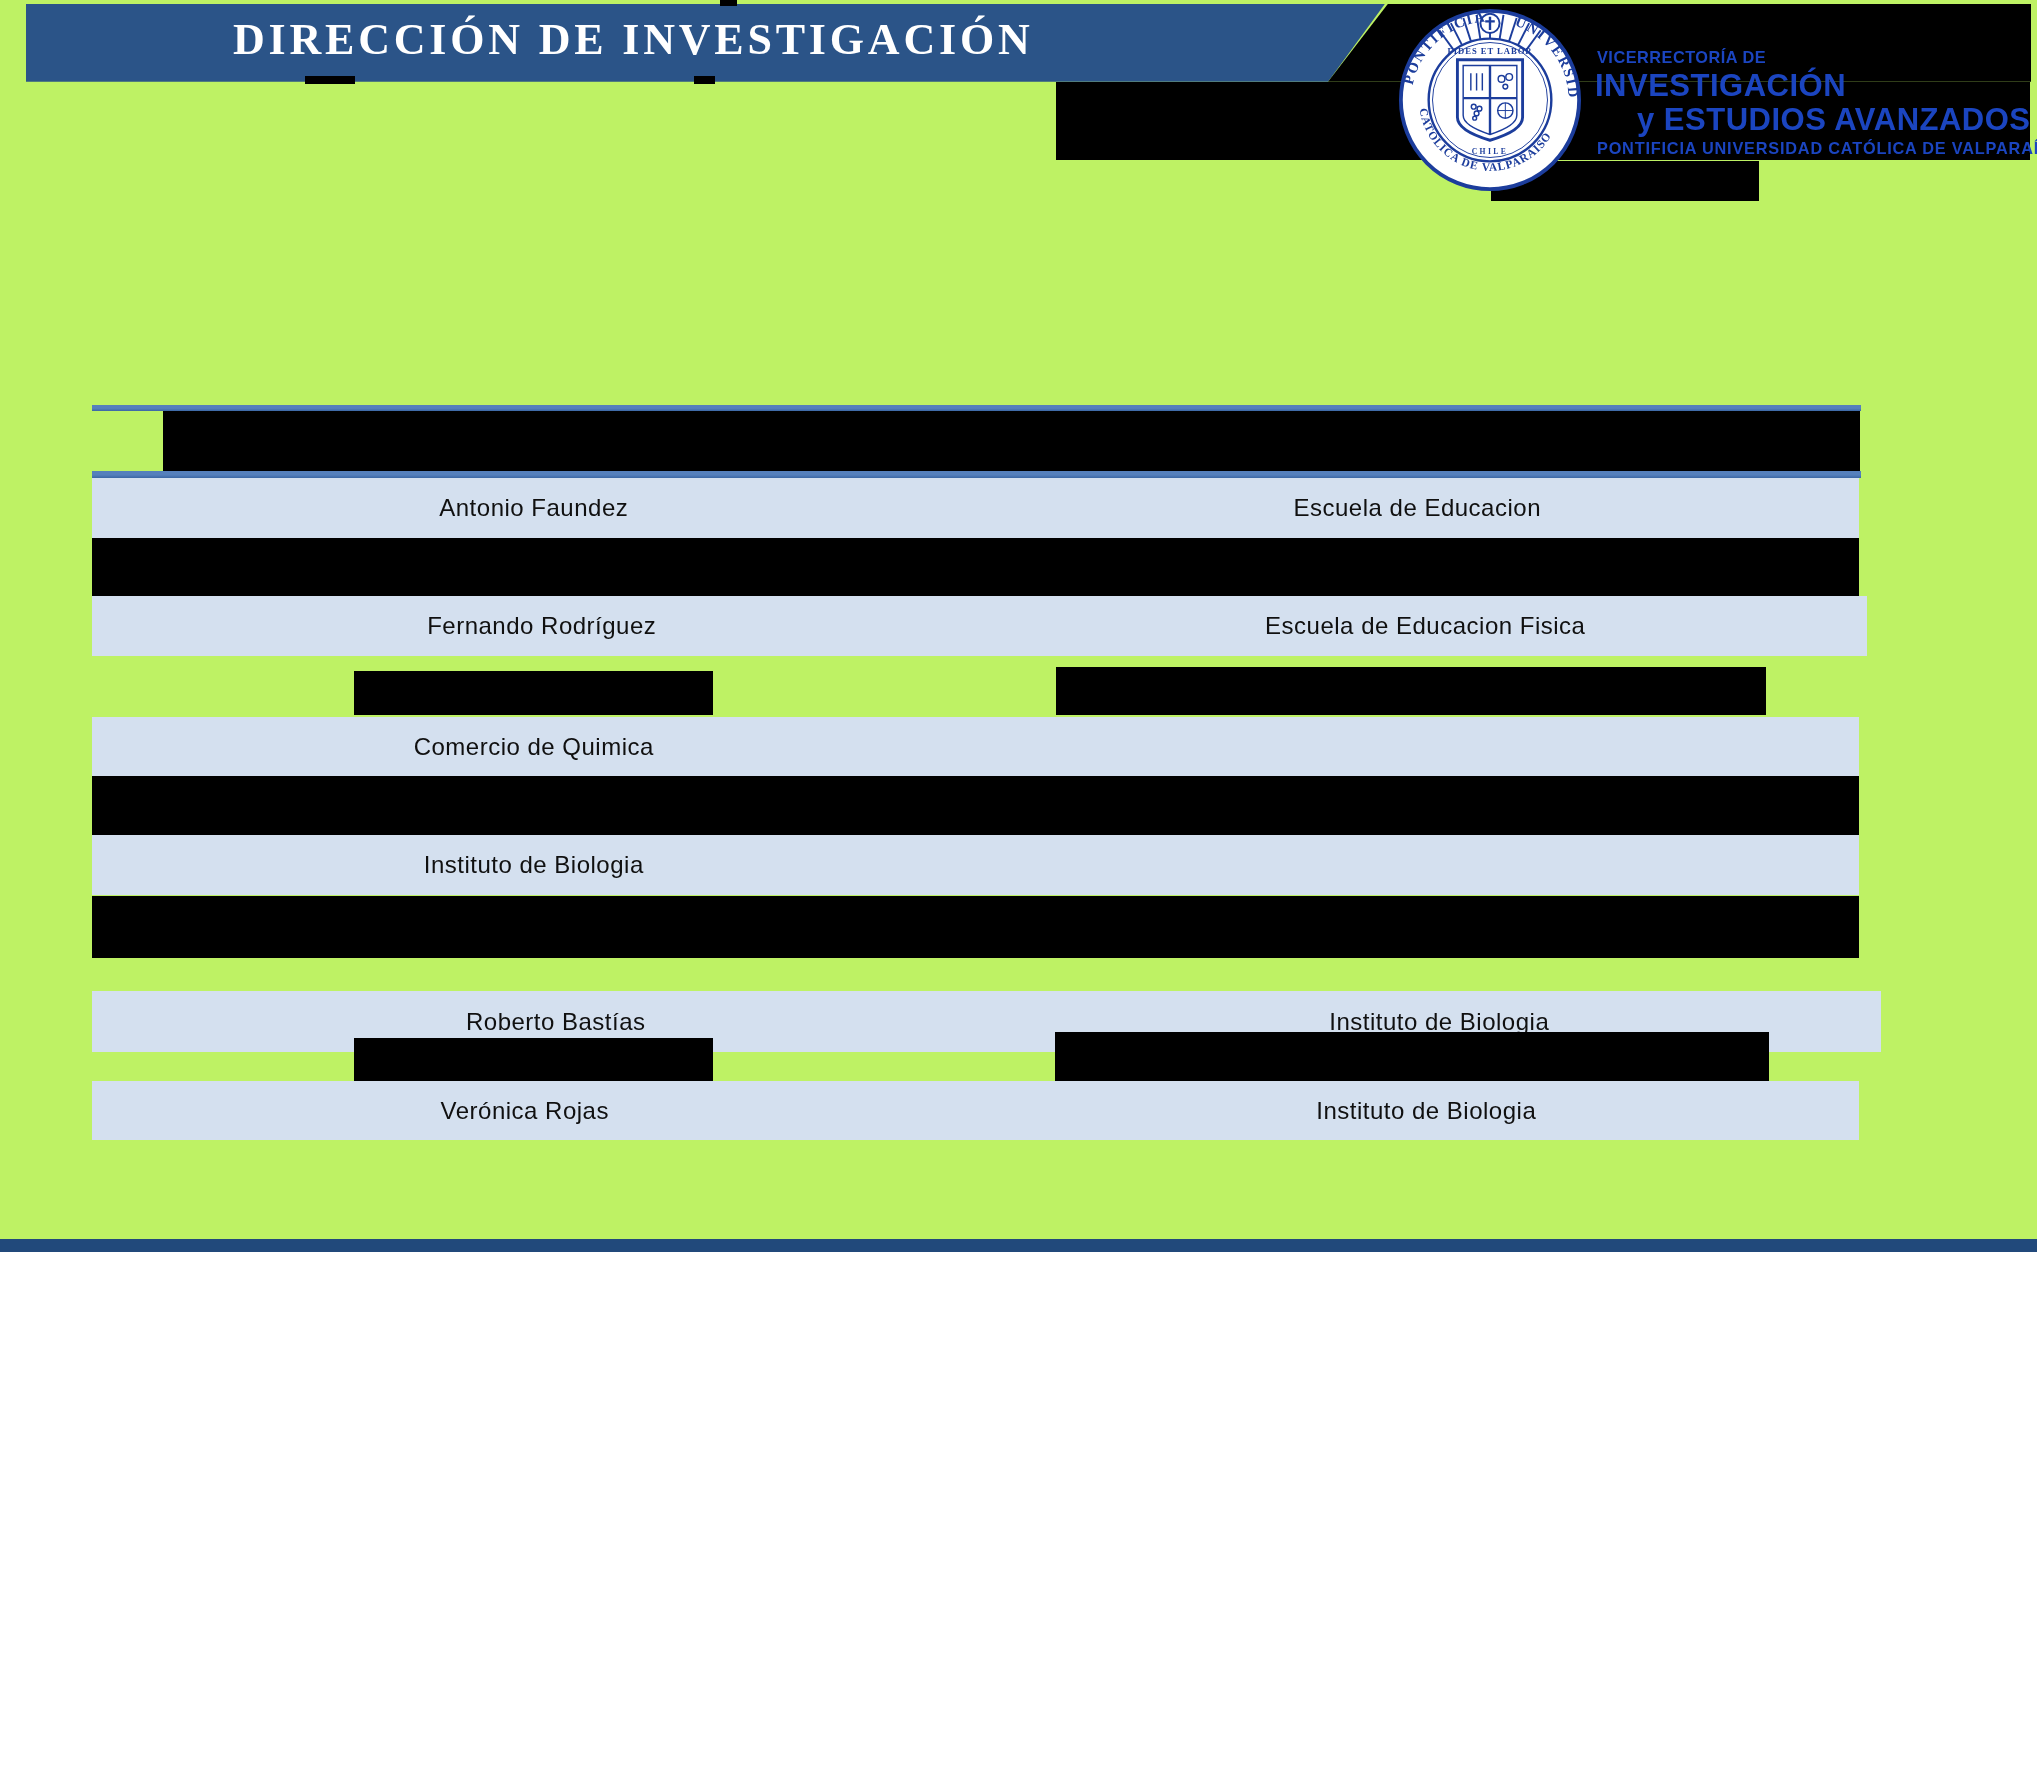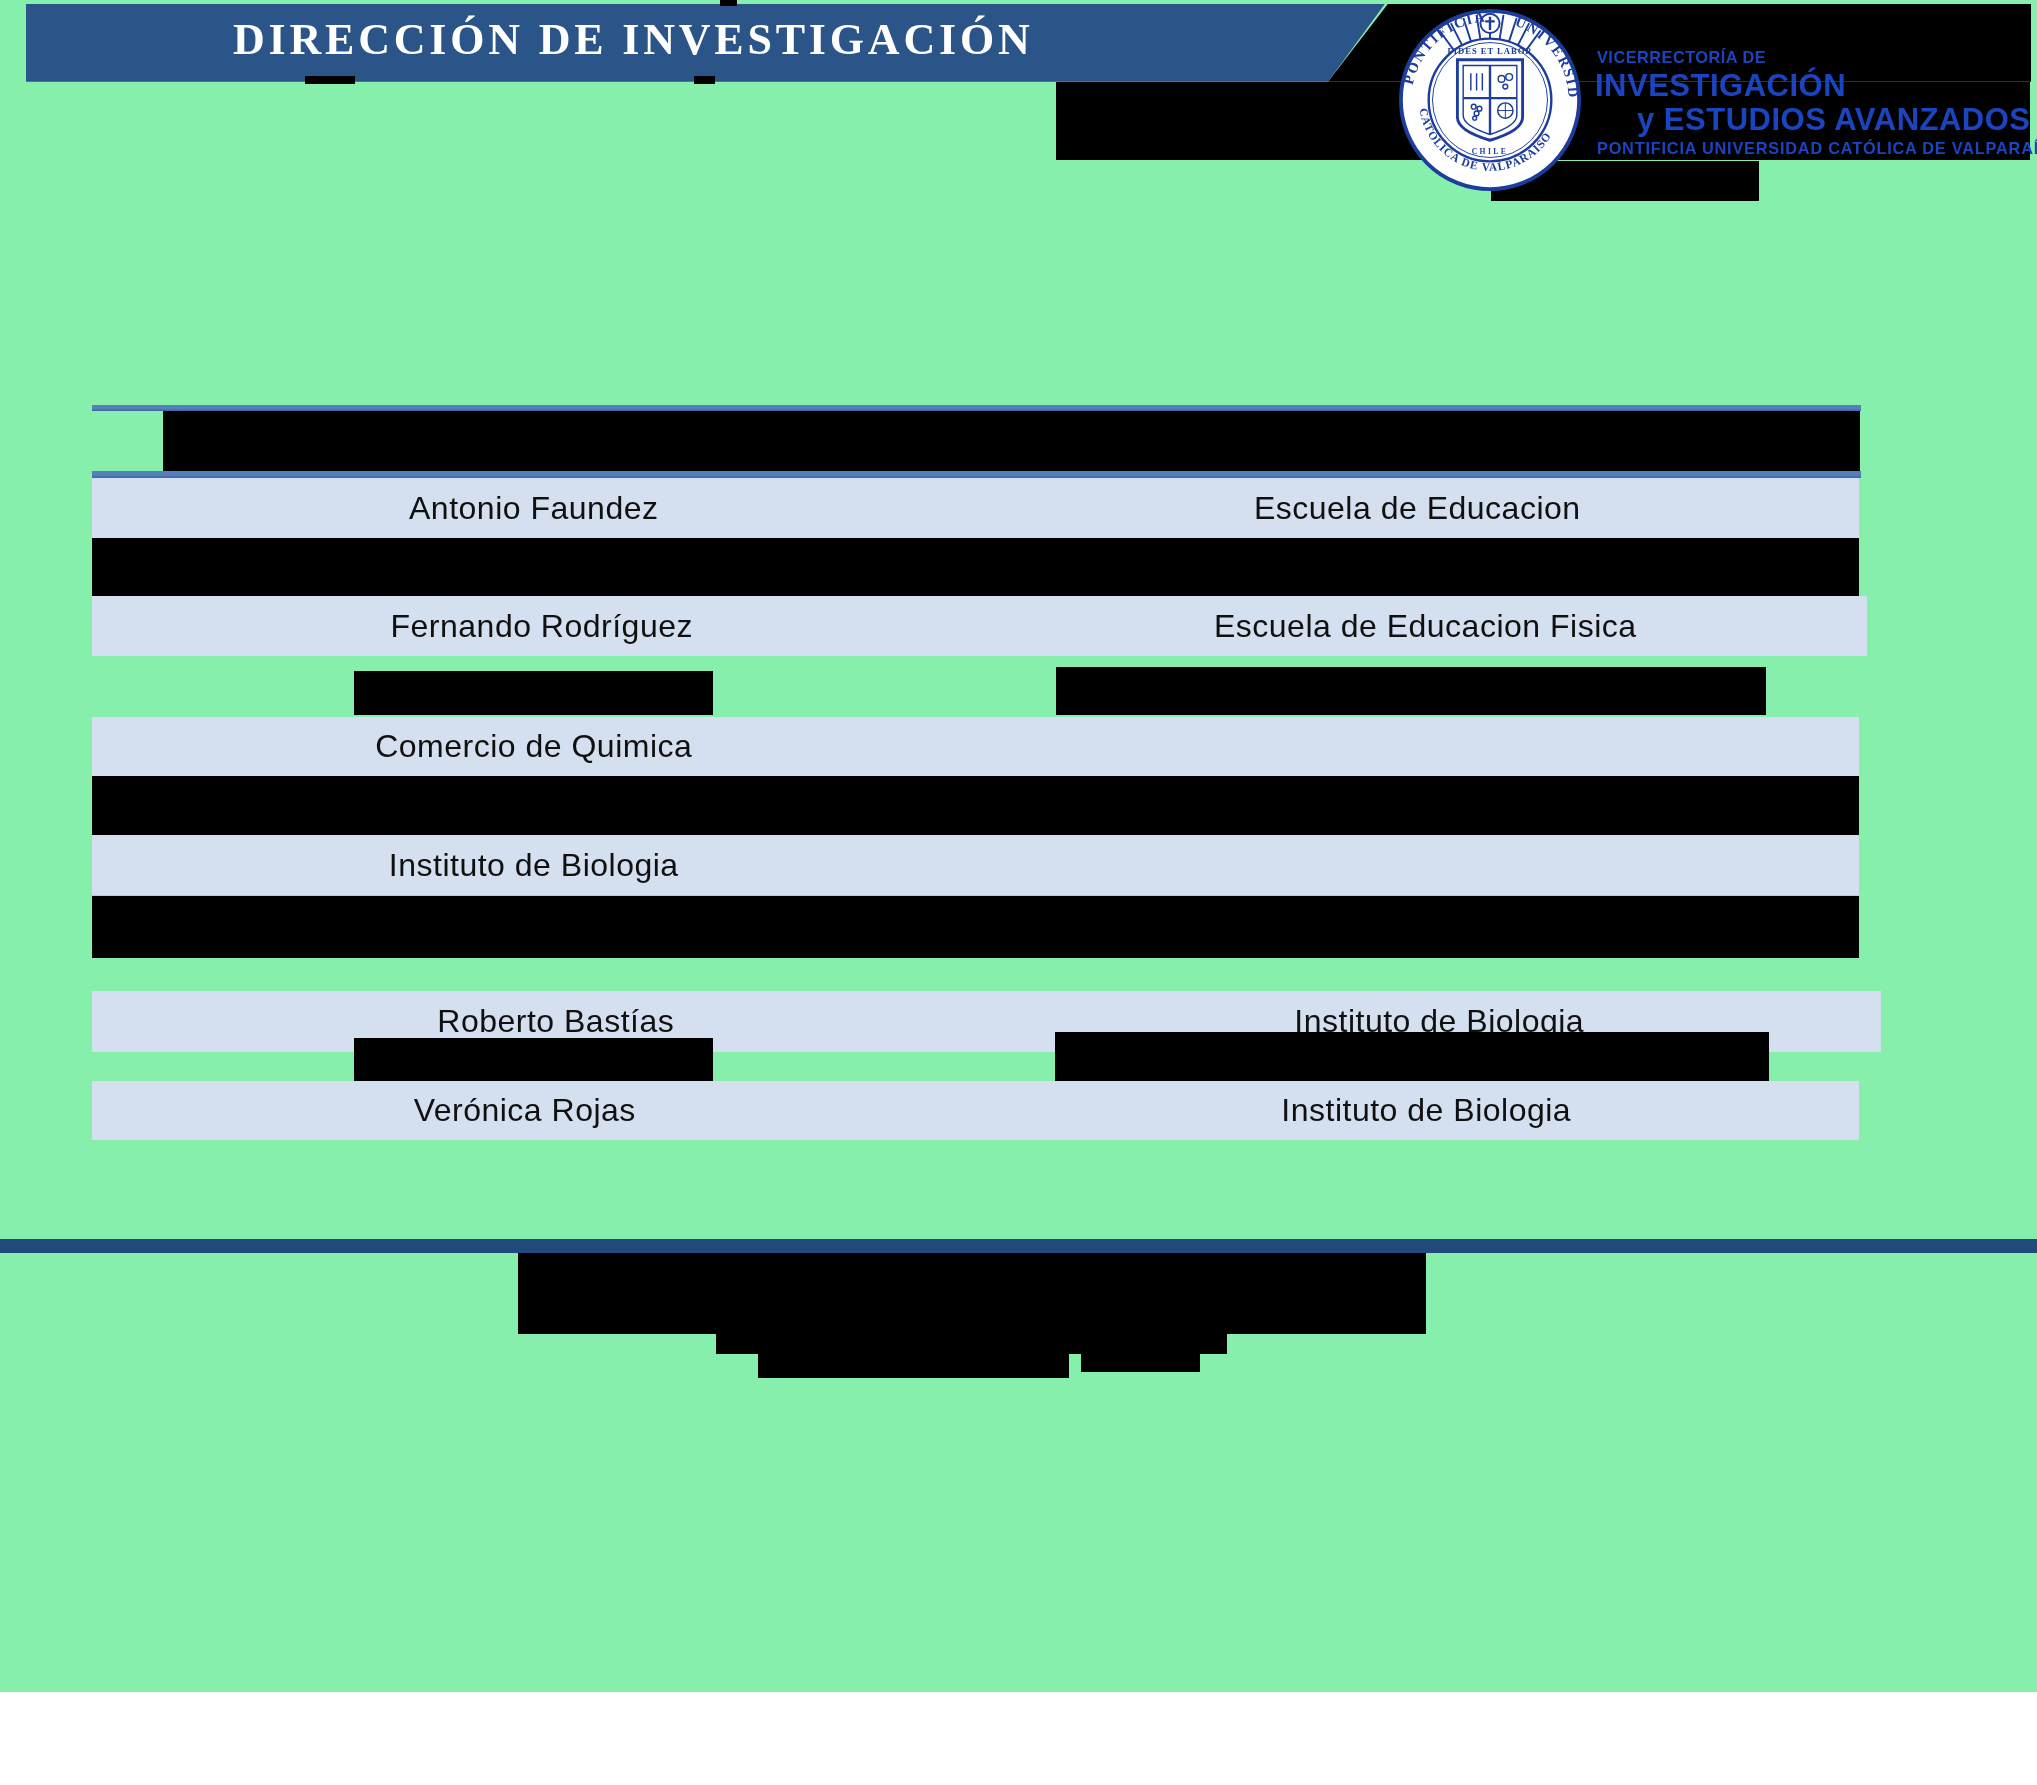--- a/index.html
+++ b/index.html
@@ -1,20 +1,20 @@
 <!DOCTYPE html>
 <html><head>
 <meta charset="utf-8">
 <style>
   html, body { margin: 0; padding: 0; background: #ffffff; }
   #canvas {
     position: relative;
     width: 2037px;
-    height: 1692px;
-    background: #86efac;
+    height: 1252px;
+    background: #bef264;
     overflow: hidden;
     font-family: "Liberation Sans", sans-serif;
   }
   .abs { position: absolute; }
 
   
   .top-bar {
     left: 26px; top: 3.8px; width: 1359px; height: 78px;
     background: #2B5488;
     clip-path: polygon(0 0, 100% 0, 1302px 100%, 0 100%);
@@ -61,21 +61,21 @@
   .thead-redact { left: 163px; top: 411px; width: 1697px; height: 60px; }
 
   .trow {
     left: 92px; width: 1767px;
     background: #D4E0EF;
     display: flex;
   }
   .trow-black { left: 92px; width: 1767px; background: #000; }
   .cell {
     width: 50%; display: flex; align-items: center; justify-content: center;
-    color: #101010; font-size: 32px; letter-spacing: 0.5px; white-space: nowrap;
+    color: #101010; font-size: 24px; letter-spacing: 0.5px; white-space: nowrap;
   }
 
   
   .divider { left: 0; top: 1239px; width: 2037px; height: 14.3px; background: #21497B; }
   .bb1 { left: 518px;  top: 1253px; width: 908px; height: 81px; }
   .bb2 { left: 716px;  top: 1334px; width: 511px; height: 20px; }
   .bb3 { left: 758px;  top: 1354px; width: 311px; height: 24px; }
   .bb4 { left: 1081px; top: 1354px; width: 119px; height: 18px; }
 </style>
 </head>

